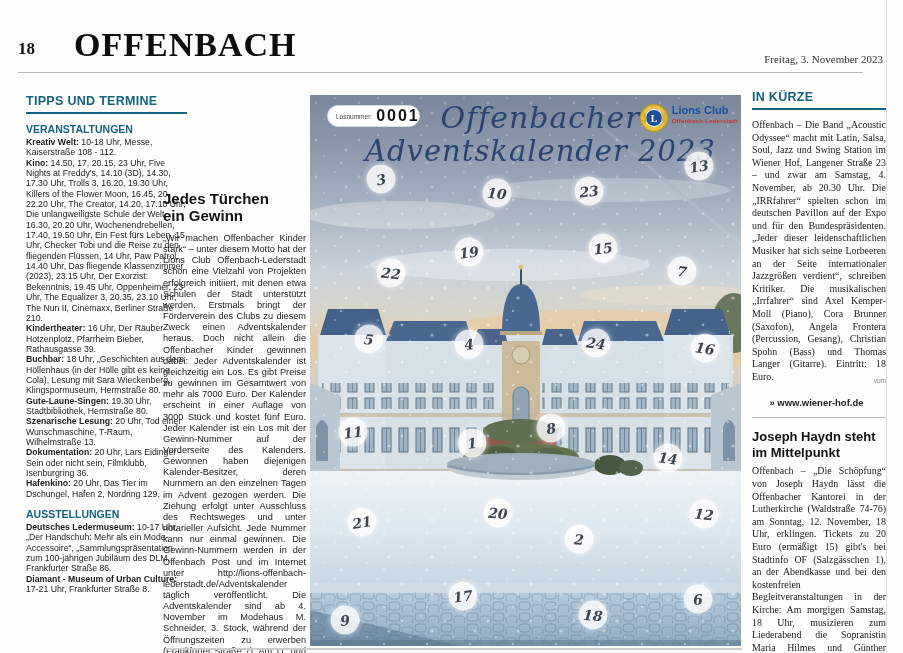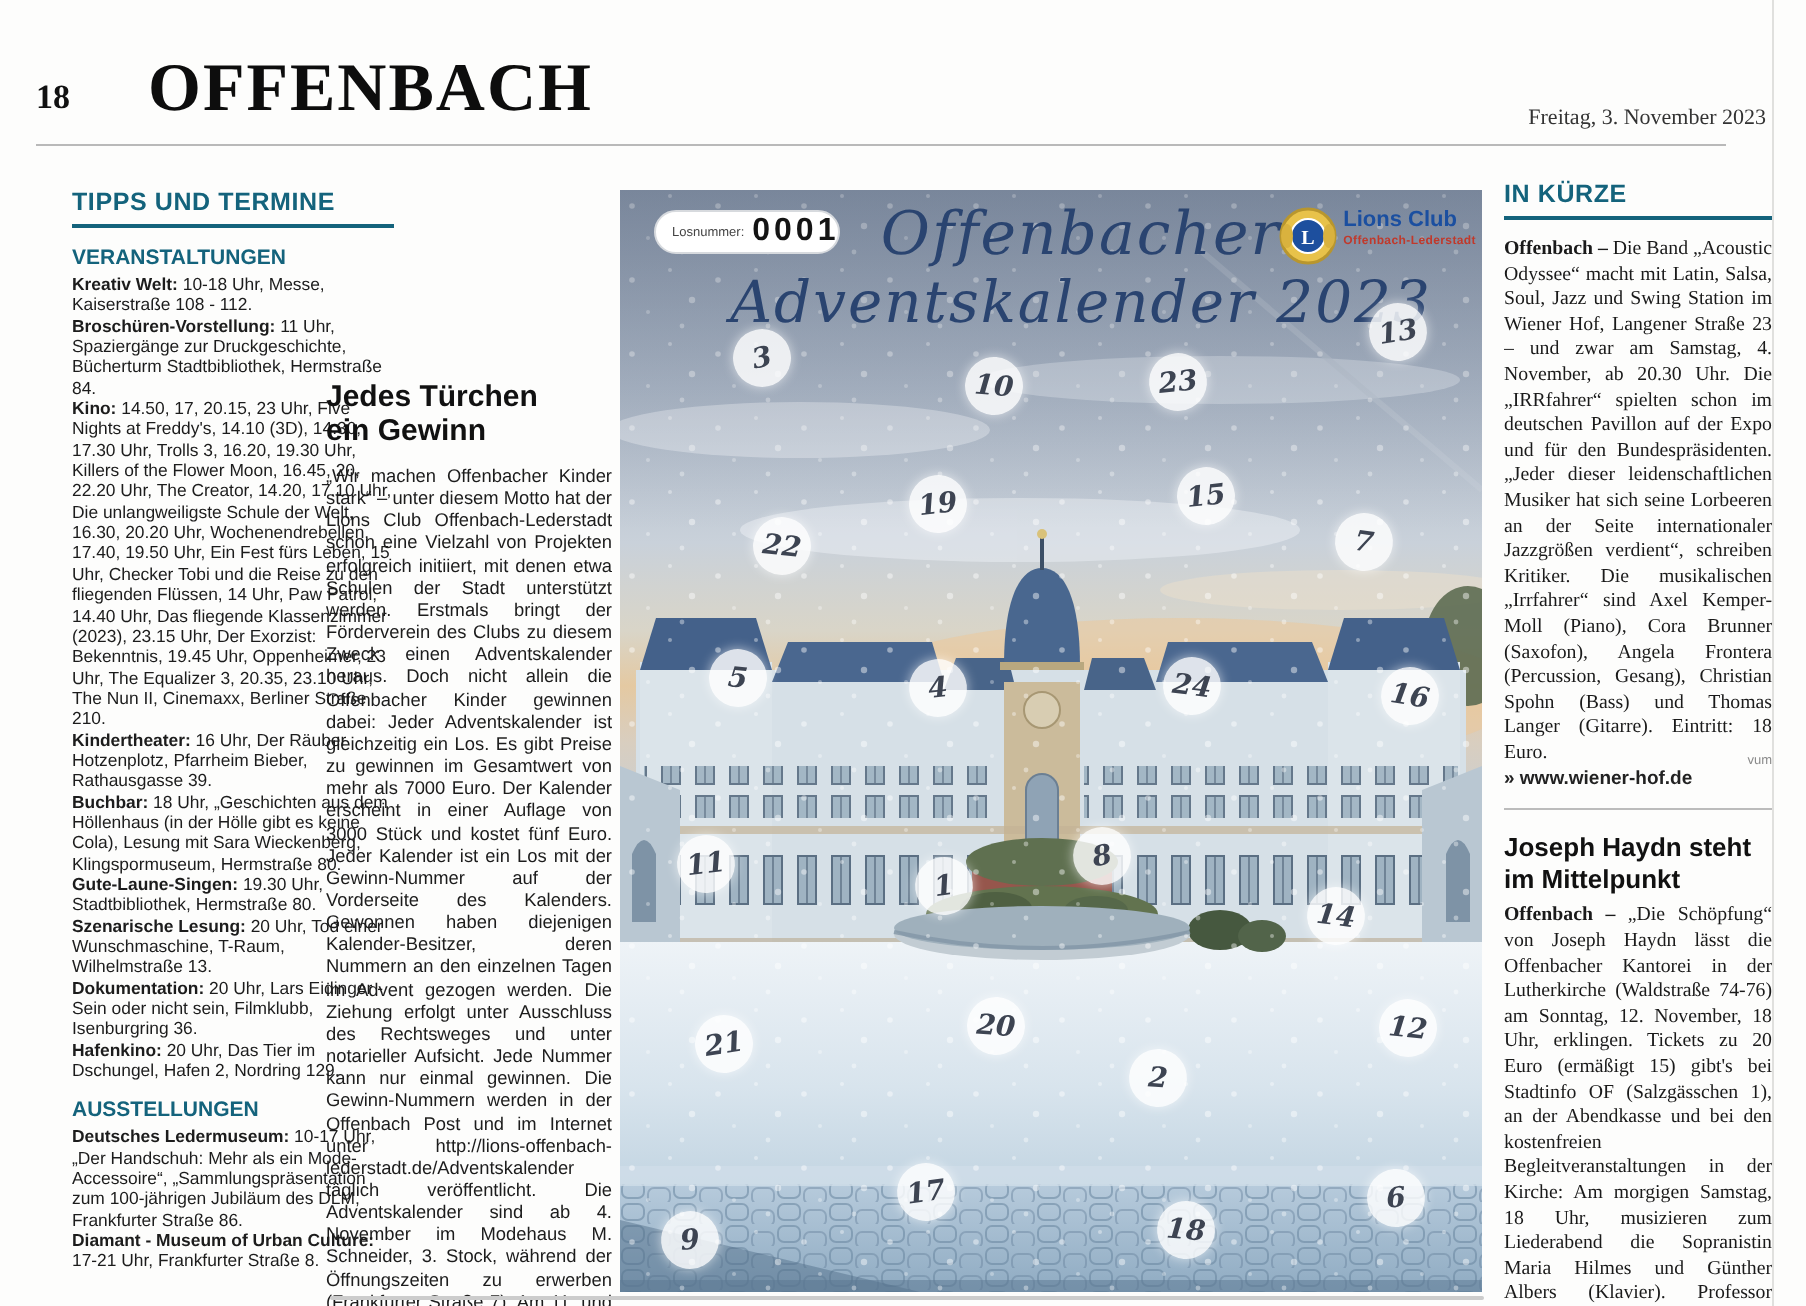--- a/index.html
+++ b/index.html
@@ -9,21 +9,21 @@
   .page-num{position:absolute;left:18px;top:39px;font:700 17px "Liberation Serif",serif;color:#111;}
   .section-title{position:absolute;left:74px;top:26px;font:700 34px "Liberation Serif",serif;
         letter-spacing:1px;color:#0d0d0d;}
   .date-line{position:absolute;right:20px;top:53px;font:11px "Liberation Serif",serif;color:#333;}
   .header-rule{position:absolute;left:18px;top:72px;width:845px;height:1px;background:#b9b9b9;}
   .page-edge{position:absolute;left:886px;top:0;width:1px;height:653px;background:#e0e0de;}
   
   .kicker{font-weight:700;font-size:12.5px;letter-spacing:.3px;color:#14637c;}
   .kicker-rule{height:2px;background:#14637c;margin:4px 0 9px 0;}
   
-  .tipps{position:absolute;left:36px;top:94px;width:161px;height:559px;overflow:hidden;}
+  .tipps{position:absolute;left:26px;top:94px;width:161px;height:559px;overflow:hidden;}
   .group-title{font-weight:700;font-size:10.5px;color:#14637c;margin:9px 0 2px 0;}
   .tipp-item{margin:0;font-size:8.7px;line-height:10.35px;color:#1c1c1c;}
   .lbl{font-weight:700;text-align:right;}
   
   .article{position:absolute;left:163px;top:190px;width:143px;height:464px;overflow:hidden;}
   .article h2{margin:0 0 9px 0;font-size:15px;line-height:17px;font-weight:700;color:#111;
         white-space:pre-line;}
   .article p{margin:0;font-size:9.2px;line-height:11.15px;text-align:justify;
         overflow-wrap:anywhere;color:#1c1c1c;}
   
@@ -45,25 +45,25 @@
   .door{position:absolute;width:29px;height:29px;border-radius:50%;
         background:rgba(255,255,255,.82);box-shadow:0 0 6px rgba(255,255,255,.6);
         display:flex;align-items:center;justify-content:center;
         font:italic 700 14px "DejaVu Serif",serif;color:#3d4452;}
   
   .inkuerze{position:absolute;left:752px;top:90px;width:134px;height:563px;overflow:hidden;}
   .inkuerze h3{margin:11px 0 5px 0;font-size:13px;line-height:15.5px;font-weight:700;color:#111;
         white-space:pre-line;}
   .news-body{margin:0;font-family:"Liberation Serif",serif;font-size:9.9px;line-height:12.6px;
         text-align:justify;color:#1a1a1a;overflow-wrap:anywhere;}
-  .news-body .lead{font-weight:700;}
+  .news-body .lead{font-weight:400;}
   .byline{float:right;font-family:"Liberation Sans",sans-serif;font-size:6.5px;color:#8a8a8a;
         margin-top:4px;}
-  .link-line{font:700 9.5px "Liberation Sans",sans-serif;color:#222;text-align:left;
-        padding-right:5px;margin-top:1px;}
+  .link-line{font:700 9.5px "Liberation Sans",sans-serif;color:#222;text-align:center;
+        padding-right:5px;margin-top:14px;}
   .separator{height:1px;background:#bcbcbc;margin:9px 0 0 0;}
   .bottom-rule{position:absolute;left:165px;top:648px;width:577px;height:2px;background:#ccc;
         border-radius:2px;}
 </style>
 </head>
 <body>
 
 <div class="page">
 
   <div>
@@ -73,21 +73,20 @@
     <div class="header-rule"></div>
   </div>
   <div class="page-edge"></div>
 
   <div class="tipps">
     <div class="kicker">TIPPS UND TERMINE</div>
     <div class="kicker-rule"></div>
     <div id="tipps-groups">
         <div class="group-title">VERANSTALTUNGEN</div>
         <p class="tipp-item"><span class="lbl">Kreativ Welt: </span>10-18 Uhr, Messe, Kaiserstraße 108 - 112.</p>
-        <p class="tipp-item"><span class="lbl">Broschüren-Vorstellung: </span>11 Uhr, Spaziergänge zur Druckgeschichte, Bücherturm Stadtbibliothek, Hermstraße 84.</p>
         <p class="tipp-item"><span class="lbl">Kino: </span>14.50, 17, 20.15, 23 Uhr, Five Nights at Freddy's, 14.10 (3D), 14.30, 17.30 Uhr, Trolls 3, 16.20, 19.30 Uhr, Killers of the Flower Moon, 16.45, 20, 22.20 Uhr, The Creator, 14.20, 17.10 Uhr, Die unlangweiligste Schule der Welt, 16.30, 20.20 Uhr, Wochenendrebellen, 17.40, 19.50 Uhr, Ein Fest fürs Leben, 15 Uhr, Checker Tobi und die Reise zu den fliegenden Flüssen, 14 Uhr, Paw Patrol, 14.40 Uhr, Das fliegende Klassenzimmer (2023), 23.15 Uhr, Der Exorzist: Bekenntnis, 19.45 Uhr, Oppenheimer, 23 Uhr, The Equalizer 3, 20.35, 23.10 Uhr, The Nun II, Cinemaxx, Berliner Straße 210.</p>
         <p class="tipp-item"><span class="lbl">Kindertheater: </span>16 Uhr, Der Räuber Hotzenplotz, Pfarrheim Bieber, Rathausgasse 39.</p>
         <p class="tipp-item"><span class="lbl">Buchbar: </span>18 Uhr, „Geschichten aus dem Höllenhaus (in der Hölle gibt es keine Cola), Lesung mit Sara Wieckenberg, Klingspormuseum, Hermstraße 80.</p>
         <p class="tipp-item"><span class="lbl">Gute-Laune-Singen: </span>19.30 Uhr, Stadtbibliothek, Hermstraße 80.</p>
         <p class="tipp-item"><span class="lbl">Szenarische Lesung: </span>20 Uhr, Tod einer Wunschmaschine, T-Raum, Wilhelmstraße 13.</p>
         <p class="tipp-item"><span class="lbl">Dokumentation: </span>20 Uhr, Lars Eidinger - Sein oder nicht sein, Filmklubb, Isenburgring 36.</p>
         <p class="tipp-item"><span class="lbl">Hafenkino: </span>20 Uhr, Das Tier im Dschungel, Hafen 2, Nordring 129.</p>
         <div class="group-title">AUSSTELLUNGEN</div>
         <p class="tipp-item"><span class="lbl">Deutsches Ledermuseum: </span>10-17 Uhr, „Der Handschuh: Mehr als ein Mode-Accessoire“, „Sammlungspräsentation zum 100-jährigen Jubiläum des DLM, Frankfurter Straße 86.</p>
         <p class="tipp-item"><span class="lbl">Diamant - Museum of Urban Culture: </span>17-21 Uhr, Frankfurter Straße 8.</p>

